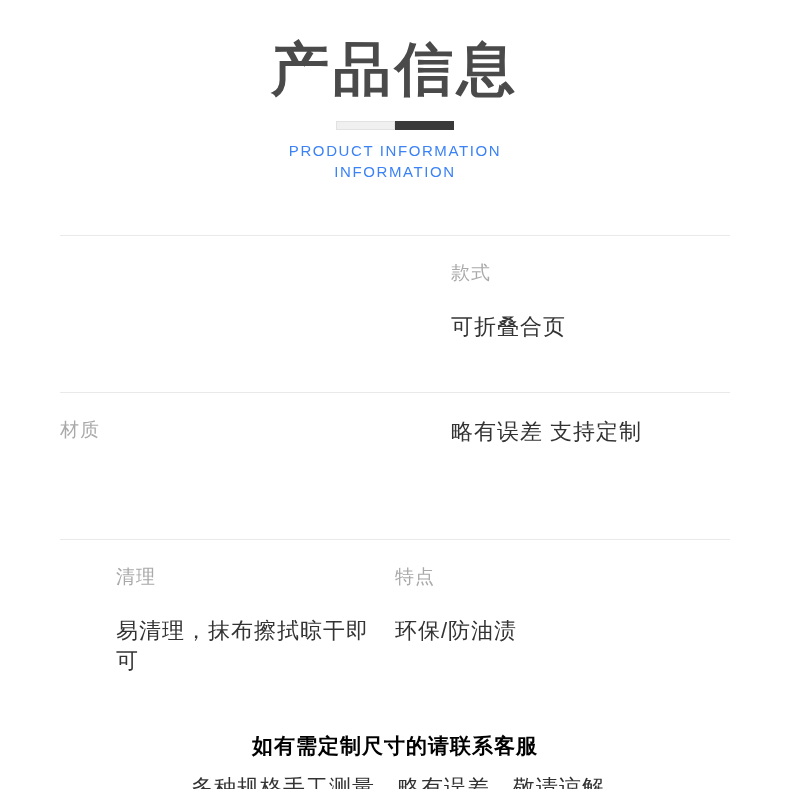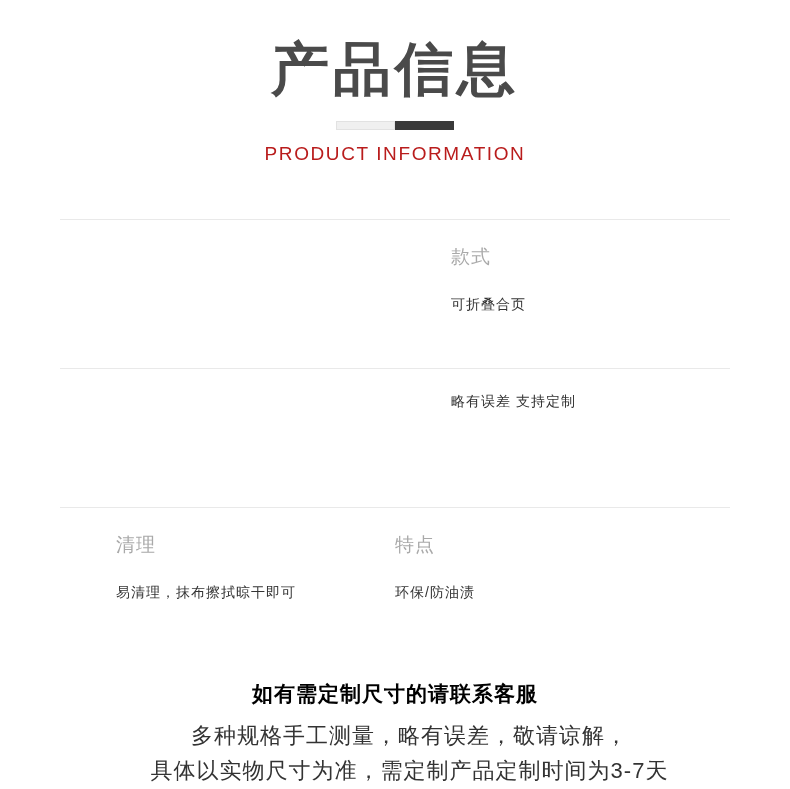--- a/index.html
+++ b/index.html
@@ -45,36 +45,36 @@
     width: 50%;
     background: #f0f0f0;
     border: 1px solid #e2e2e2;
     box-sizing: border-box;
   }
   .divider-right {
     width: 50%;
     background: #3a3a3a;
   }
   .sub-title {
-    font-size: 19px;
-    color: #b91c1c;
+    font-size: 15px;
+    color: #3b82f6;
     letter-spacing: 1.6px;
     line-height: 1.45;
     margin: 0;
   }
 
   
   .specs {
     margin: 52px 60px 0 60px;
     width: 670px;
   }
   .spec-row {
     display: flex;
     border-bottom: 1px solid #e9e9e9;
-    padding-bottom: 14px;
+    padding-bottom: 22px;
     justify-content: space-between;
   }
   .spec-row.first {
     border-top: 1px solid #e9e9e9;
     padding-top: 24px;
     min-height: 110px;
   }
   .spec-row.mid {
     padding-top: 24px;
     min-height: 100px;
@@ -92,21 +92,21 @@
   .spec-cell.right {
     padding-left: 56px;
   }
   .spec-label {
     font-size: 19px;
     color: #a9a9a9;
     margin: 0 0 26px 0;
     letter-spacing: 1px;
   }
   .spec-value {
-    font-size: 14px;
+    font-size: 22px;
     color: #333333;
     margin: 0;
     letter-spacing: 1px;
   }
   .spec-cell.empty {
     
   }
 
   
   .notes {
@@ -136,37 +136,39 @@
 
   <div class="header">
     <h1 class="main-title">产品信息</h1>
 
     <div class="divider-wrap">
       <span class="divider-left"></span>
       <span class="divider-right"></span>
     </div>
 
     <p class="sub-title">PRODUCT INFORMATION</p>
+    <p class="sub-title">INFORMATION</p>
   </div>
 
   <div class="specs">
 
     <div class="spec-row first">
       <div class="spec-cell empty">
         <p class="spec-label"></p>
         <p class="spec-value"></p>
       </div>
       <div class="spec-cell right">
         <p class="spec-label">款式</p>
         <p class="spec-value">可折叠合页</p>
       </div>
     </div>
 
     <div class="spec-row mid">
       <div class="spec-cell">
+        <p class="spec-label">材质</p>
       </div>
       <div class="spec-cell right">
         <p class="spec-value">略有误差 支持定制</p>
       </div>
     </div>
 
     <div class="spec-row last">
       <div class="spec-cell right">
         <p class="spec-label">清理</p>
         <p class="spec-value">易清理，抹布擦拭晾干即可</p>

